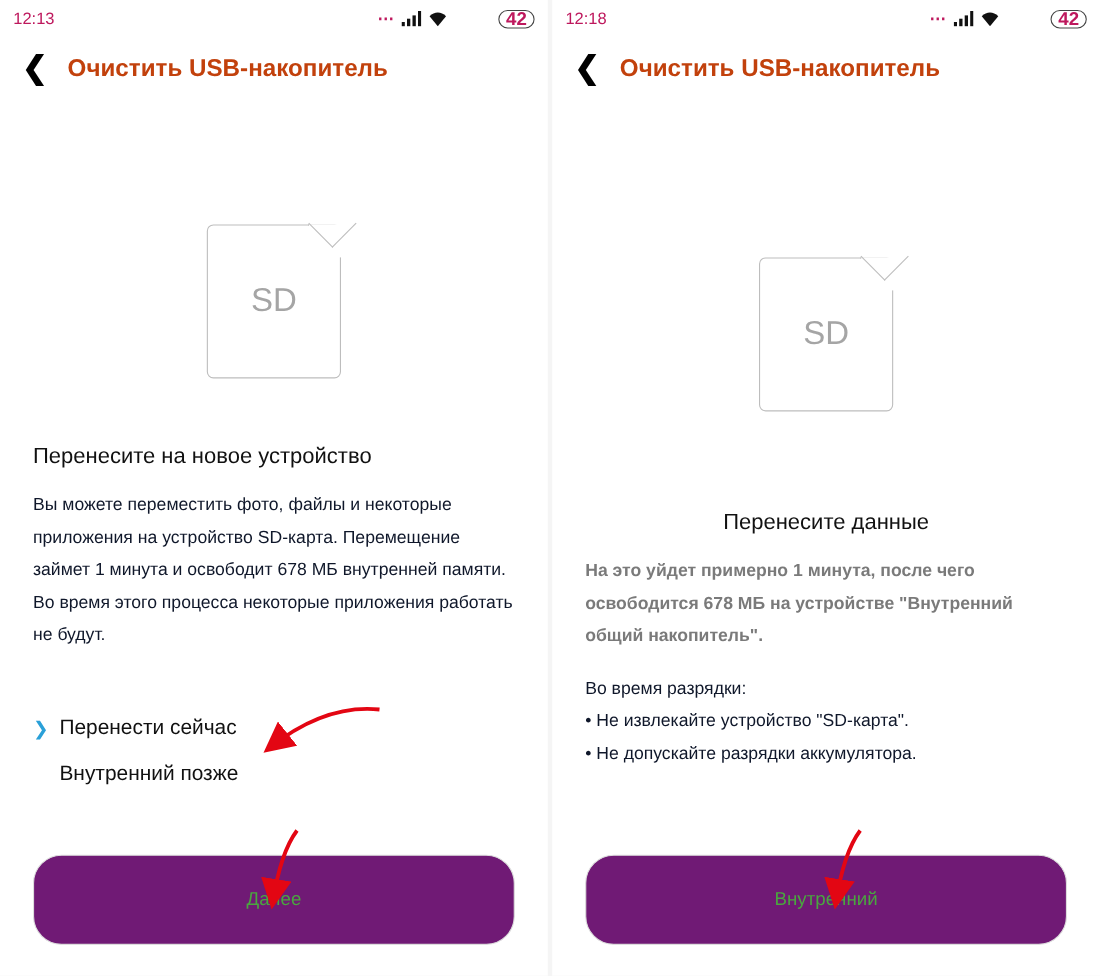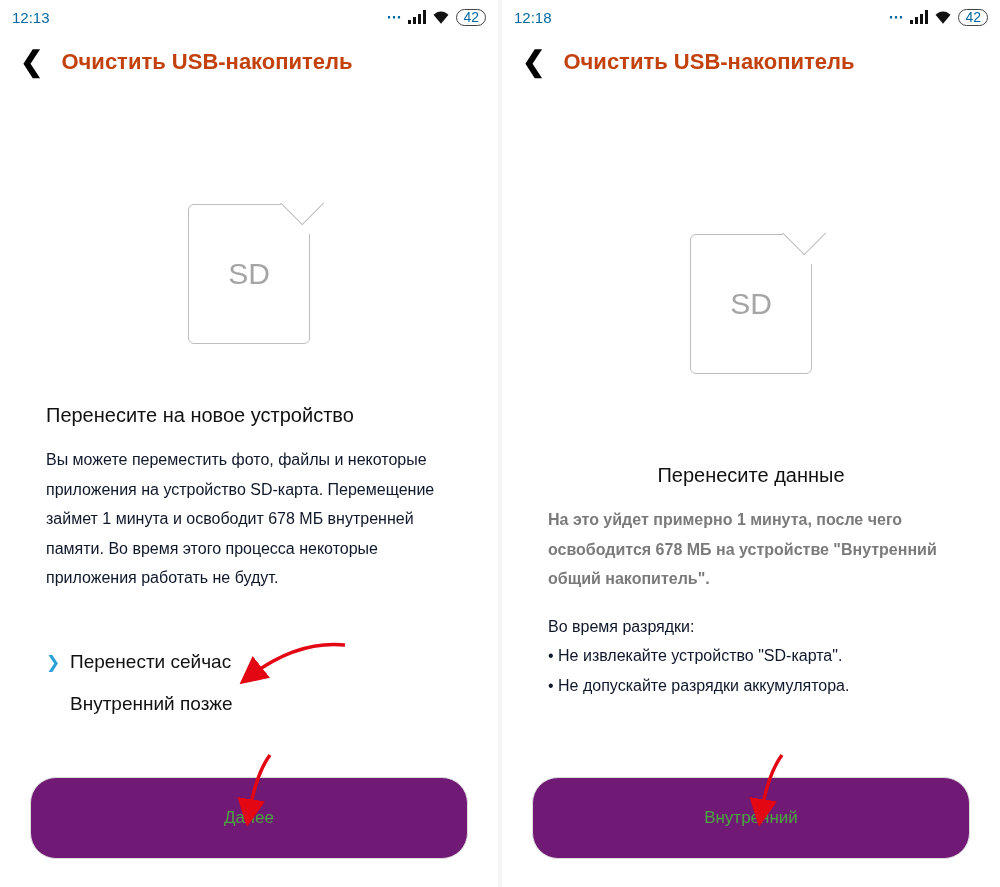--- a/index.html
+++ b/index.html
@@ -20,32 +20,33 @@
     display: flex;
     flex-direction: column;
   }
   .statusbar {
     height: 34px;
     display: flex;
     align-items: center;
     justify-content: space-between;
     padding: 0 12px;
     font-size: 15px;
-    color: #0369a1;
+    color: #be185d;
   }
   .status-right { display: flex; align-items: center; gap: 6px; }
   .status-right svg { display: block; }
   .battery-pill {
     border: 1.4px solid #444;
     border-radius: 9px;
     padding: 0 6px;
-    font-size: 14px;
-    font-weight: 400;
+    font-size: 17px;
+    font-weight: 700;
     line-height: 15px;
     display: inline-block;
+    margin-left: 40px;
   }
   .header {
     display: flex;
     align-items: center;
     gap: 18px;
     padding: 14px 20px 8px 20px;
   }
   .back { font-size: 28px; font-weight: 600; line-height: 1; cursor: pointer; }
   .title { font-size: 22px; font-weight: 700; color: #c2410c; }
   .sd-wrap {
@@ -84,21 +85,21 @@
     transform: rotate(-45deg) translate(0, -1px);
     box-sizing: content-box;
   }
   .sd-card::before {
     content: '';
     position: absolute;
     top: -1.5px; right: 28px;
     width: 1.5px; height: 1.5px;
     background:#bdbdbd;
   }
-  .content { padding: 0 46px; flex: 1; }
+  .content { padding: 0 30px; flex: 1; }
   .subhead {
     font-size: 20px;
     color: #111;
     margin-top: 30px;
     margin-bottom: 18px;
     text-align: left;
   }
   .subhead.center { text-align: center; margin-top: 60px; }
   .desc {
     font-size: 16px;

